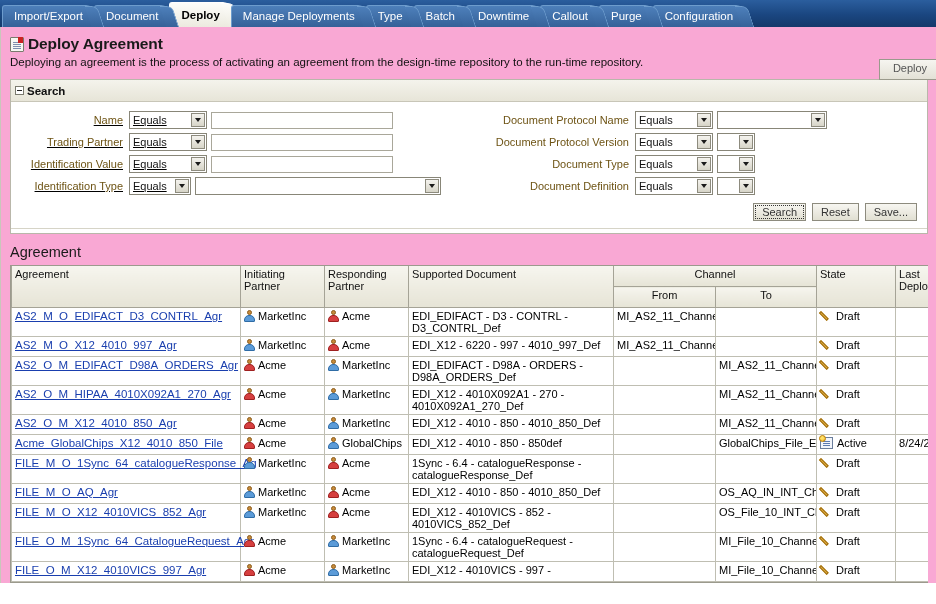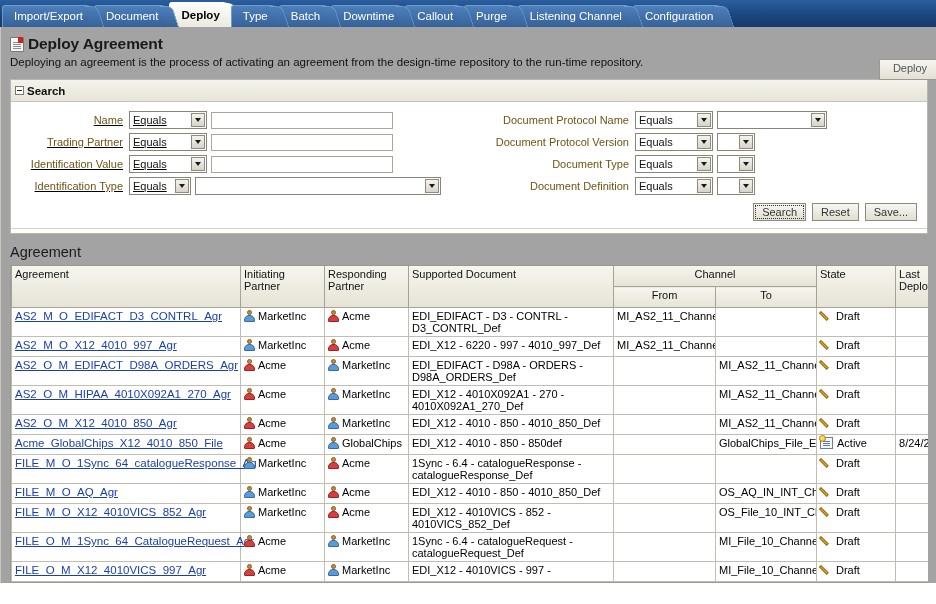--- a/index.html
+++ b/index.html
@@ -45,21 +45,21 @@
     z-index:5;
   }
   .tab.active::after{
     background:linear-gradient(to bottom,#fdfdfa 0%,#eceadf 100%);
     height:24px;border-right:1px solid #ffffff;border-top:1px solid #ffffff;
   }
   .tabbar .bluefill{flex:1;}
 
   
   .page{
-    padding:0;background:#a3a3a3;
+    padding:0;background:#f9a8d4;
     border-left:1px solid #c9c7bb;
   }
   .pg-head{
     position:relative;padding:8px 10px 0 9px;
   }
   .pg-title-row{display:flex;align-items:center;}
   .pg-icon{
     width:14px;height:15px;margin-right:4px;display:inline-block;position:relative;
     background:#f7f7f2;border:1px solid #7a7a6e;border-radius:1px;
     box-sizing:border-box;
@@ -227,26 +227,26 @@
     border:1px solid #b97f0d;box-sizing:border-box;
   }
 </style>
 </head>
 <body>
 
 <div class="tabbar" id="tabbar">
   <div class="tab" style="z-index: 30;">Import/Export</div>
     <div class="tab" style="z-index: 29; text-align: center;">Document</div>
     <div class="tab active" style="z-index: 20;">Deploy</div>
+    <div class="tab" style="z-index: 27;">Manage Deployments</div>
     <div class="tab" style="z-index: 26;">Type</div>
     <div class="tab" style="z-index: 25;">Batch</div>
     <div class="tab" style="z-index: 24;">Downtime</div>
     <div class="tab" style="z-index: 23;">Callout</div>
     <div class="tab" style="z-index: 22;">Purge</div>
-    <div class="tab" style="z-index: 21;">Listening Channel</div>
     <div class="tab" style="z-index: 20;">Configuration</div>
     <div class="bluefill"></div>
 </div>
 
 <div class="page">
 
   <div class="pg-head">
     <div class="pg-title-row">
       <span class="pg-icon">
         <i></i>

